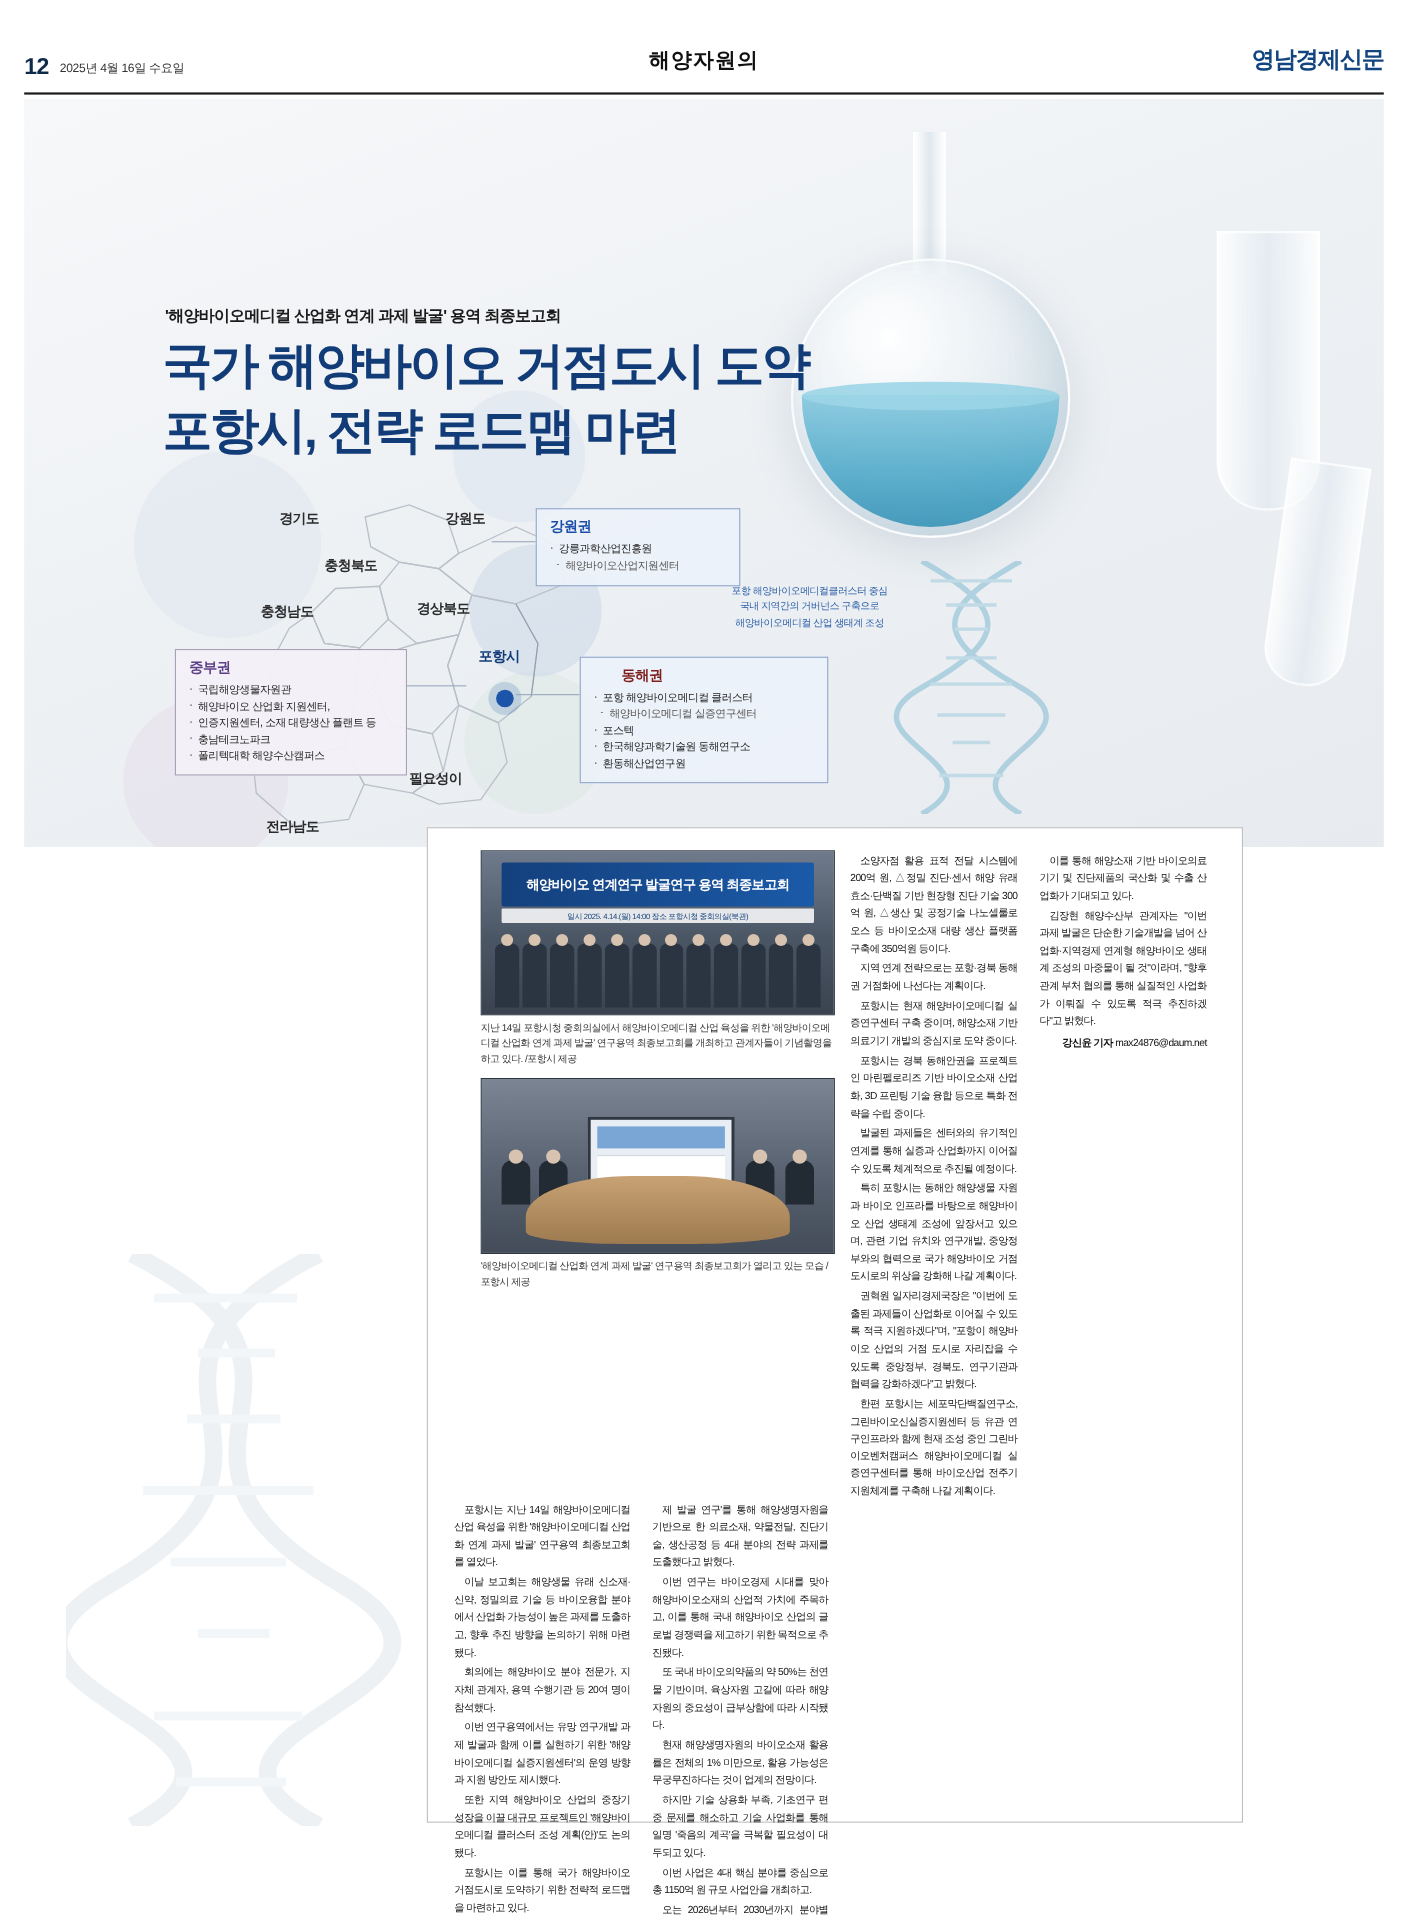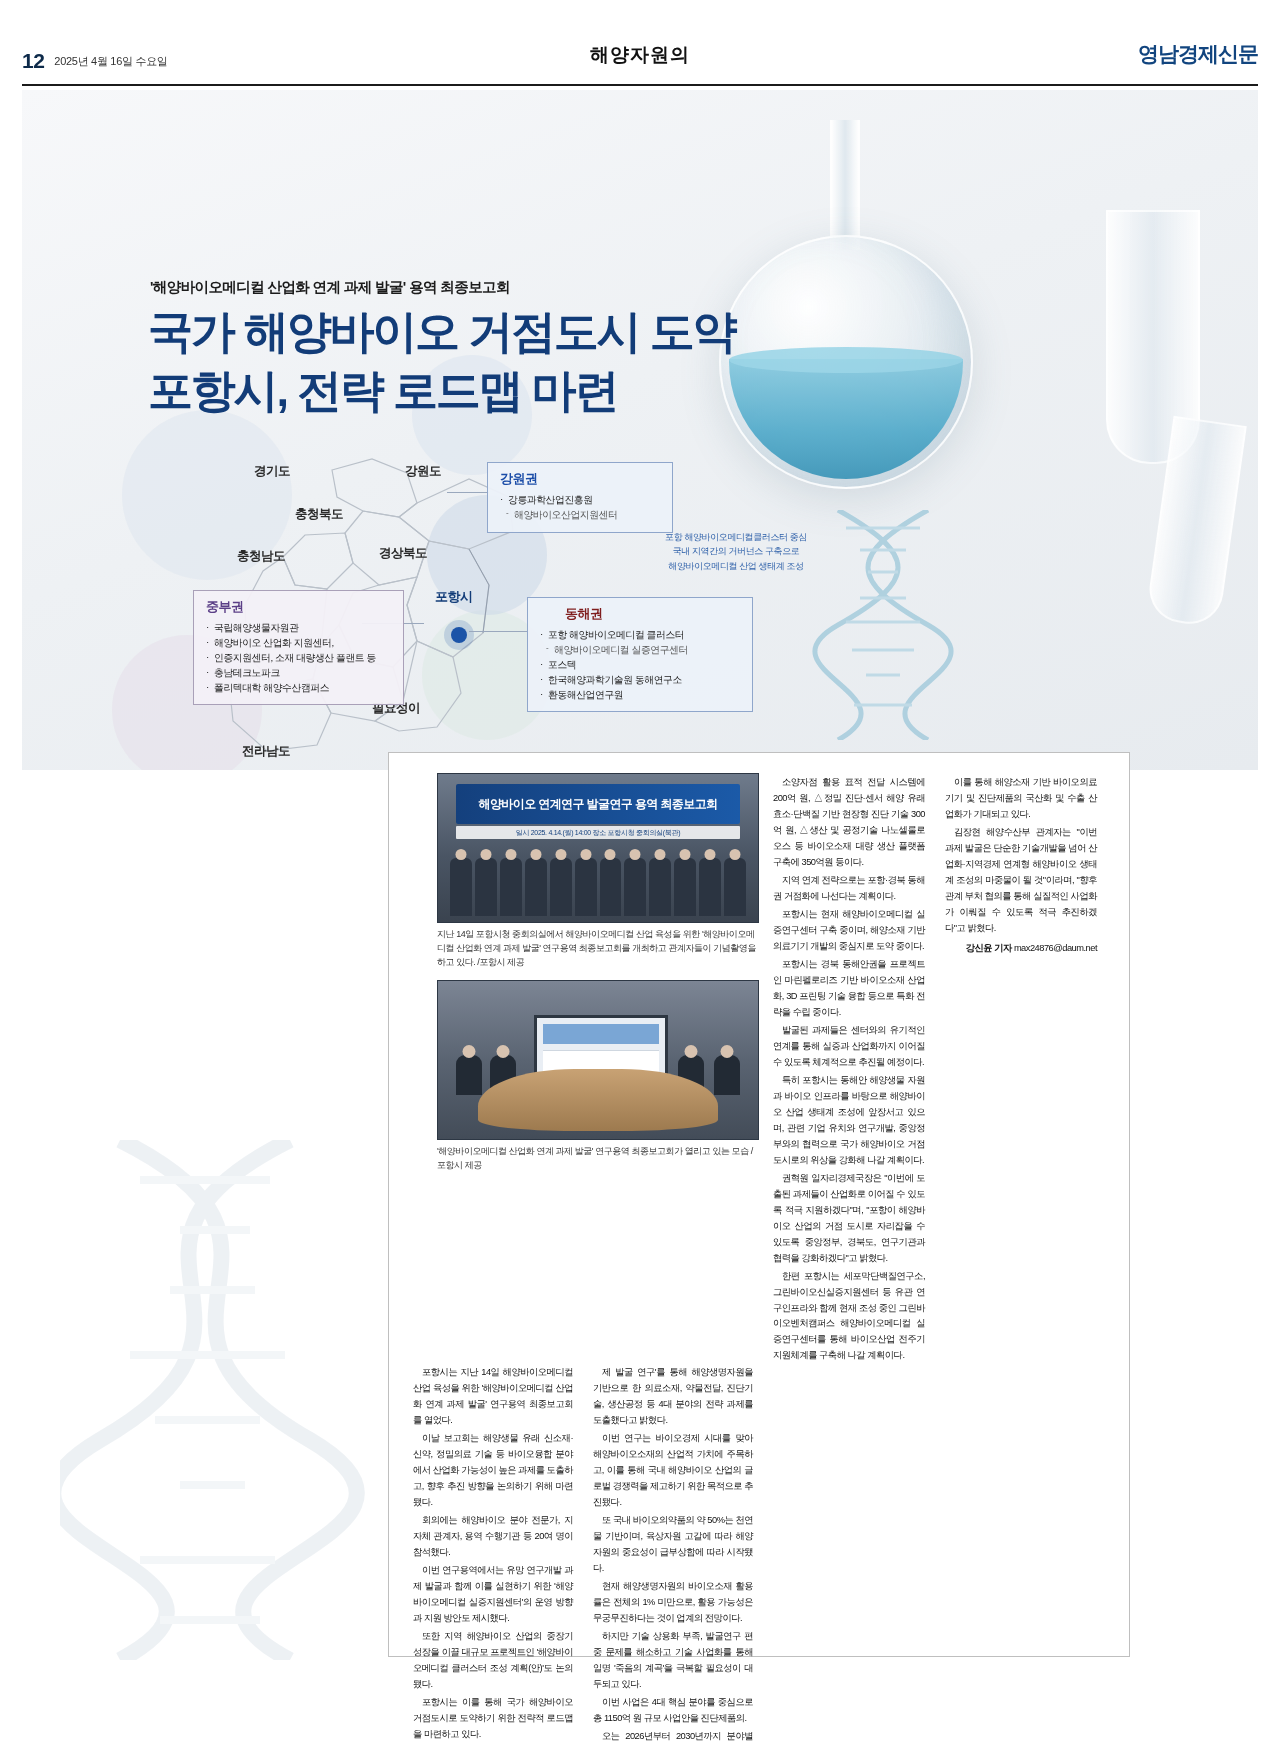--- a/index.html
+++ b/index.html
@@ -130,21 +130,21 @@
   .rbox li.sub{padding-left:14px;color:#555;}
   .rbox li.sub:before{content:"-";left:6px;font-size:8px;}
 
   .box-gangwon{left:370px;top:17px;width:160px;}
   .box-gangwon h4{color:#1b4da8;}
   .box-gangwon{border-color:#8fa6cb;background:rgba(236,241,249,.95);}
 
   .box-donghae{left:410px;top:152px;width:200px;border-color:#8fa6cb;background:rgba(236,241,249,.95);}
   .box-donghae h4{color:#7f1d1d;margin-left:25px;}
 
-  .box-jungbu{left:76px;top:145px;width:185px;border-color:#a9a0b8;background:rgba(243,240,247,.95);}
+  .box-jungbu{left:42px;top:145px;width:185px;border-color:#a9a0b8;background:rgba(243,240,247,.95);}
   .box-jungbu h4{color:#5b3f87;}
 
   .cluster-note{
     position:absolute;left:524px;top:85px;width:190px;
     font-size:9px;line-height:1.6;color:#2b5ea8;letter-spacing:-0.4px;text-align:center;
   }
   .connector{
     position:absolute;background:#9aa8bd;
   }
 
@@ -409,22 +409,22 @@
     <p>포항시는 이를 통해 국가 해양바이오 거점도시로 도약하기 위한 전략적 로드맵을 마련하고 있다.</p>
     <p>포항시는 현재 해양수산부 국비지원을 받아 '해양바이오메디컬 실증연구센터' 건립을 추진 중이며, 2027년 완공을 목표로 하고 있다.</p>
 
   </div>
 
   <div class="col col-2">
     <p class="first">제 발굴 연구'를 통해 해양생명자원을 기반으로 한 의료소재, 약물전달, 진단기술, 생산공정 등 4대 분야의 전략 과제를 도출했다고 밝혔다.</p>
     <p>이번 연구는 바이오경제 시대를 맞아 해양바이오소재의 산업적 가치에 주목하고, 이를 통해 국내 해양바이오 산업의 글로벌 경쟁력을 제고하기 위한 목적으로 추진됐다.</p>
     <p>또 국내 바이오의약품의 약 50%는 천연물 기반이며, 육상자원 고갈에 따라 해양자원의 중요성이 급부상함에 따라 시작됐다.</p>
     <p>현재 해양생명자원의 바이오소재 활용률은 전체의 1% 미만으로, 활용 가능성은 무궁무진하다는 것이 업계의 전망이다.</p>
-    <p>하지만 기술 상용화 부족, 발굴연구 편중 문제를 해소하고 기술 사업화를 통해 일명 '죽음의 계곡'을 극복할 필요성이 대두되고 있다.</p>
-    <p>이번 사업은 4대 핵심 분야를 중심으로 총 1150억 원 규모 사업안을 진단제품의.</p>
+    <p>하지만 기술 상용화 부족, 기초연구 편중 문제를 해소하고 기술 사업화를 통해 일명 '죽음의 계곡'을 극복할 필요성이 대두되고 있다.</p>
+    <p>이번 사업은 4대 핵심 분야를 중심으로 총 1150억 원 규모 사업안을 개최하고.</p>
     <p>오는 2026년부터 2030년까지 분야별 예산으로는 먼저 △조직재생 의료소재 해양 생체분자 기반 상처봉합·지혈 패치, 인공조직 개발에 300억 원을 투입할 계획이다.</p>
 
   </div>
 
   <div class="col col-3">
     <p class="first">소양자점 활용 표적 전달 시스템에 200억 원, △정밀 진단·센서 해양 유래 효소·단백질 기반 현장형 진단 기술 300억 원, △생산 및 공정기술 나노셀룰로오스 등 바이오소재 대량 생산 플랫폼 구축에 350억원 등이다.</p>
     <p>지역 연계 전략으로는 포항·경북 동해권 거점화에 나선다는 계획이다.</p>
     <p>포항시는 현재 해양바이오메디컬 실증연구센터 구축 중이며, 해양소재 기반 의료기기 개발의 중심지로 도약 중이다.</p>
     <p>포항시는 경북 동해안권을 프로젝트인 마린펠로리즈 기반 바이오소재 산업화, 3D 프린팅 기술 융합 등으로 특화 전략을 수립 중이다.</p>
     <p>발굴된 과제들은 센터와의 유기적인 연계를 통해 실증과 산업화까지 이어질 수 있도록 체계적으로 추진될 예정이다.</p>

